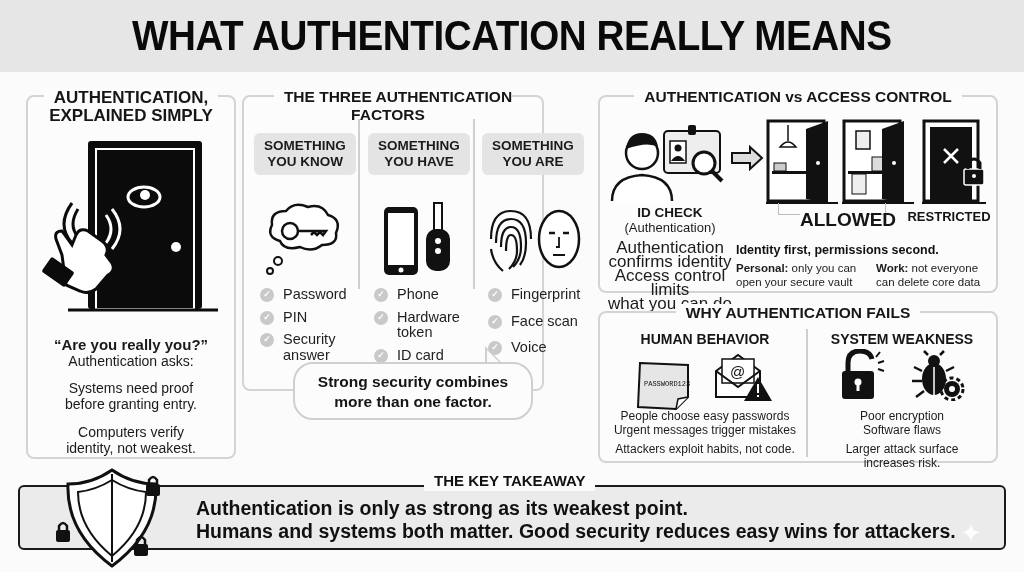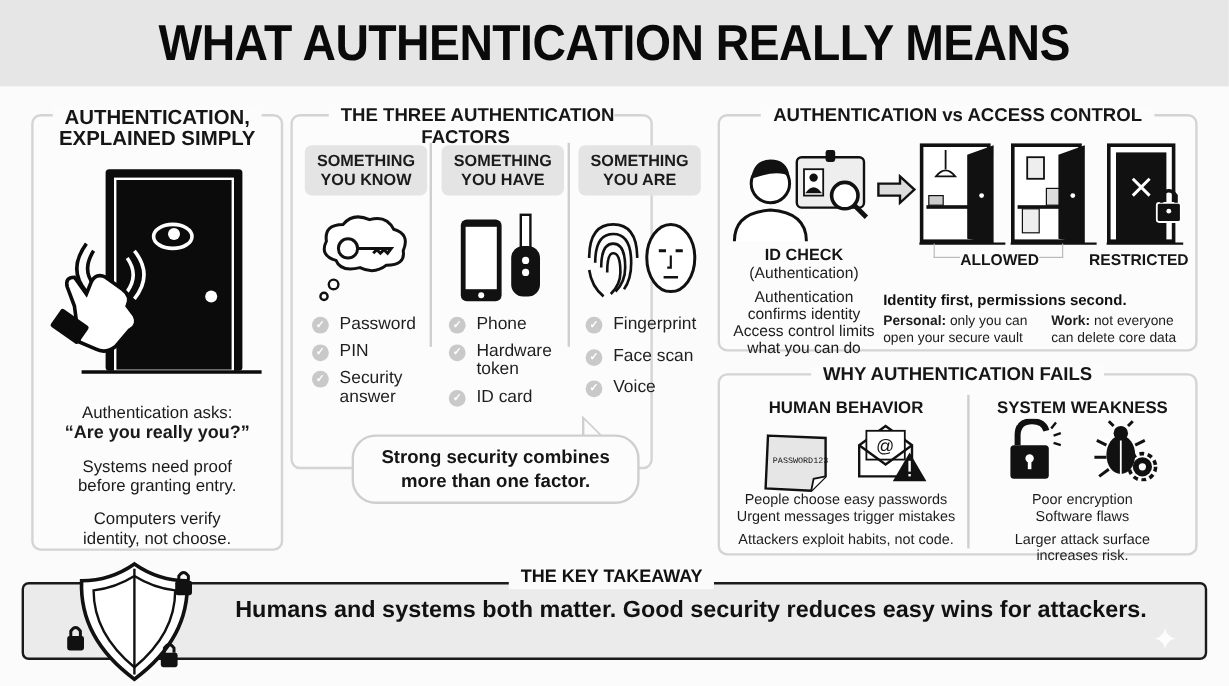--- a/index.html
+++ b/index.html
@@ -8,35 +8,35 @@
 .title-bar h1{font-family:"Liberation Sans",sans-serif;font-weight:bold;font-size:42px;letter-spacing:-0.5px;transform:scaleX(0.92);color:#0a0a0a}
 .panel{position:absolute;border:2px solid #d4d4d4;border-radius:8px;background:#fcfcfc}
 .panel-title{position:absolute;left:0;right:0;text-align:center;font-weight:bold;color:#161616}
 .panel-title span{background:#fcfcfc;padding:0 10px}
 .p-left{left:26px;top:95px;width:210px;height:364px}
 .p-left .panel-title{top:-8px;font-size:17px;line-height:18px}
 .p-left .body-text{position:absolute;left:0;right:0;font-size:14px;line-height:16px;text-align:center;color:#1a1a1a}
 .p-fac{left:242px;top:95px;width:302px;height:296px}
 .p-fac .panel-title{top:-9px;font-size:15.5px}
 .fac-col{position:absolute;top:20px;width:110px;height:220px}
-.fac-head{margin:4px 4px;height:42px;background:#e4e4e4;border-radius:6px;font-weight:bold;font-size:13.5px;line-height:16px;text-align:center;padding-top:5px;color:#1b1b1b}
+.fac-head{margin:16px 4px;height:42px;background:#e4e4e4;border-radius:6px;font-weight:bold;font-size:13.5px;line-height:16px;text-align:center;padding-top:5px;color:#1b1b1b}
 .fac-icon{height:96px;display:flex;align-items:center;justify-content:center}
 .fac-list{list-style:none;padding-left:10px}
 .fac-list li{display:flex;align-items:flex-start;font-size:14.5px;line-height:15.5px;margin-bottom:7px;color:#1f1f1f}
 .chk{flex:0 0 14px;height:14px;border-radius:50%;background:#c9c9c9;margin-right:9px;margin-top:1px;display:flex;align-items:center;justify-content:center;color:#fff;font-size:9px;font-weight:bold}
 .fac-div{position:absolute;top:22px;width:2px;height:170px;background:#cfcfcf}
 .callout{position:absolute;left:293px;top:362px;width:240px;height:58px;border:2px solid #cfcfcf;border-radius:20px;background:#fcfcfc;font-weight:bold;font-size:15.5px;line-height:20px;text-align:center;padding-top:8px;color:#151515}
 .callout-tail{position:absolute;left:485px;top:346px;width:0;height:0;border-left:0 solid transparent;border-right:18px solid transparent;border-bottom:18px solid #cfcfcf}
 .callout-tail2{position:absolute;left:487px;top:350px;width:0;height:0;border-right:14px solid transparent;border-bottom:14px solid #fcfcfc}
 .p-acc{left:598px;top:95px;width:400px;height:198px}
 .p-acc .panel-title{top:-9px;font-size:15.5px}
 .p-why{left:598px;top:311px;width:400px;height:152px}
 .p-why .panel-title{top:-9px;font-size:15.5px}
 .sub-head{position:absolute;font-weight:bold;font-size:14px;text-align:center;color:#151515}
-.small{font-size:13px;line-height:14px;color:#1c1c1c;text-align:center}
+.small{font-size:17px;line-height:14px;color:#1c1c1c;text-align:center}
 .takeaway{position:absolute;left:18px;top:485px;width:988px;height:65px;border:2px solid #1a1a1a;border-radius:6px;background:#ebebeb}
 .takeaway-label{position:absolute;left:424px;top:470px;background:#fbfbfb;padding:2px 10px;font-weight:bold;font-size:15px;color:#111}
 .takeaway-text{position:absolute;left:176px;top:10px;font-weight:bold;font-size:19.5px;line-height:23px;color:#111}
 .sparkle{position:absolute;left:960px;top:520px;width:26px;height:26px;color:#fff;font-size:26px;line-height:26px;opacity:.9}
 svg{display:block}
 </style>
 </head>
 <body>
 
 <div class="title-bar">
@@ -58,30 +58,30 @@
       <circle cx="138" cy="110" r="5" fill="#fff"></circle>
       <path d="M40 100 q-10 -12 0 -28" fill="none" stroke="#0b0b0b" stroke-width="3"></path>
       <path d="M34 106 q-16 -18 0 -40" fill="none" stroke="#0b0b0b" stroke-width="3"></path>
       <path d="M68 78 q10 14 0 28" fill="none" stroke="#fff" stroke-width="3"></path>
       <path d="M74 72 q16 20 0 40" fill="none" stroke="#fff" stroke-width="3"></path>
       <path d="M24 118 l-6 -16 q-2 -8 6 -8 l10 14 l4 -10 q4 -8 12 -4 l14 10 q8 6 4 14 l6 8 q4 8 -4 12 l-12 14 q-8 6 -16 2 l-14 -6 z" fill="#fff" stroke="#0b0b0b" stroke-width="3"></path>
       <rect x="6" y="126" width="28" height="18" rx="2" transform="rotate(35 20 135)" fill="#0b0b0b"></rect>
     </svg>
   </div>
   <div class="body-text" style="top:238px">
+    <div style="font-weight:bold;font-size:15px;margin-top:2px">“Are you really you?”</div>
     <div>Authentication asks:</div>
-    <div style="font-weight:bold;font-size:15px;margin-top:2px">“Are you really you?”</div>
   </div>
   <div class="body-text" style="top:283px">
     <div>Systems need proof</div>
     <div>before granting entry.</div>
   </div>
   <div class="body-text" style="top:327px">
     <div>Computers verify</div>
-    <div>identity, not choose.</div>
+    <div>identity, not weakest.</div>
   </div>
 </div>
 
 <div class="panel p-fac">
   <div class="panel-title"><span>THE THREE AUTHENTICATION FACTORS</span></div>
 
   <div class="fac-col" style="left:6px">
     <div class="fac-head">
         <div>SOMETHING</div>
         <div>YOU KNOW</div>
@@ -240,21 +240,21 @@
       <line x1="0" y1="84" x2="64" y2="84" stroke="#111" stroke-width="2"></line>
       <path d="M22 30 l14 14 M36 30 l-14 14" stroke="#fff" stroke-width="2.5"></path>
       <rect x="42" y="50" width="20" height="16" rx="2" fill="#111" stroke="#fff" stroke-width="1.5"></rect>
       <path d="M46 50 v-6 q6 -8 12 0 v6" fill="none" stroke="#111" stroke-width="3"></path>
       <circle cx="52" cy="57" r="2" fill="#fff"></circle>
     </svg>
   </div>
   <div class="sub-head" style="left:10px;top:108px;width:120px;font-size:13.5px">ID CHECK</div>
   <div class="small" style="position:absolute;left:10px;top:124px;width:120px;font-size:13px">(Authentication)</div>
   <div style="position:absolute;left:178px;top:106px;width:108px;height:12px;border:1.5px solid #bbb;border-top:none"></div>
-  <div class="sub-head" style="left:200px;top:112px;width:66px;background:#fcfcfc;font-size:13px">ALLOWED</div>
+  <div class="sub-head" style="left:200px;top:112px;width:66px;background:#fcfcfc;font-size:19px">ALLOWED</div>
   <div class="sub-head" style="left:304px;top:112px;width:90px;font-size:13px">RESTRICTED</div>
   <div class="small" style="position:absolute;left:8px;top:144px;width:124px">
     <div>Authentication</div>
       <div>confirms identity</div>
       <div>Access control limits</div>
       <div>what you can do</div>
   </div>
   <div style="position:absolute;left:136px;top:146px;font-weight:bold;font-size:12.5px">Identity first, permissions second.</div>
   <div class="small" style="position:absolute;left:136px;top:164px;text-align:left;font-size:11.5px">
     <div><b>Personal:</b><span> only you can</span></div>
@@ -317,20 +317,21 @@
   <div class="small" style="position:absolute;left:212px;top:96px;width:180px;font-size:12px">
     <div>Poor encryption</div>
     <div>Software flaws</div>
     <div style="margin-top:5px">Larger attack surface</div>
     <div>increases risk.</div>
   </div>
 </div>
 
 <div class="takeaway">
   <div class="takeaway-text">
+    <div>Authentication is only as strong as its weakest point.</div>
     <div>Humans and systems both matter. Good security reduces easy wins for attackers.</div>
   </div>
 </div>
 <div class="takeaway-label">THE KEY TAKEAWAY</div>
 <div style="position:absolute;left:52px;top:466px">
   <svg width="120" height="104" viewBox="0 0 120 104">
     <path d="M60 4 q20 14 44 14 q2 48 -44 82 q-46 -34 -44 -82 q24 0 44 -14z" fill="#fff" stroke="#111" stroke-width="3"></path>
     <path d="M60 14 q16 10 34 12 q0 36 -34 64 q-34 -28 -34 -64 q18 -2 34 -12z" fill="#fff" stroke="#111" stroke-width="2"></path>
     <line x1="60" y1="8" x2="60" y2="96" stroke="#111" stroke-width="2"></line>
     <rect x="94" y="18" width="14" height="12" rx="2" fill="#111"></rect>

